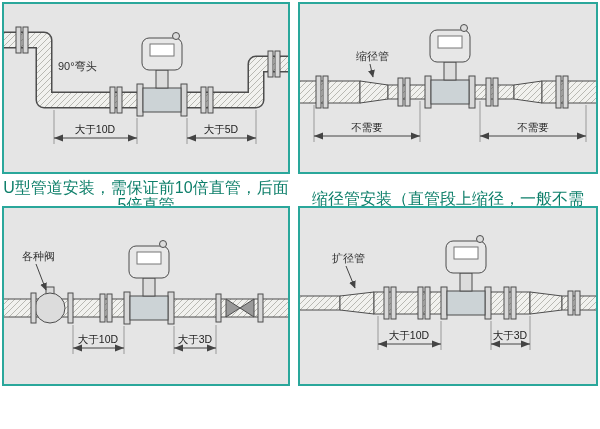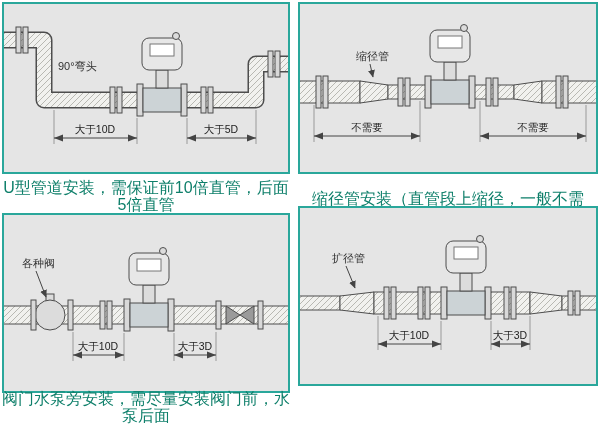--- a/index.html
+++ b/index.html
@@ -16,21 +16,21 @@
     overflow: hidden;
   }
   .panel {
     position: absolute;
     border: 2px solid var(--accent, #2aa79b);
     background: #e5e5e5;
   }
   .panel svg { display: block; }
   #p-tl { left: 2px; top: 2px;   width: 288px; height: 172px; }
   #p-tr { left: 298px; top: 2px; width: 300px; height: 172px; }
-  #p-bl { left: 2px; top: 206px;   width: 288px; height: 180px; margin-top: 7px; }
+  #p-bl { left: 2px; top: 206px;   width: 288px; height: 180px; }
   #p-br { left: 298px; top: 206px; width: 300px; height: 180px; text-decoration: underline; }
   .caption {
     position: absolute;
     color: var(--caption, #0e7f6a);
     font-size: 16px;
     line-height: 17px;
     text-align: center;
   }
   #c-tl { left: 2px;   top: 179px; width: 288px; }
   #c-tr { left: 298px; top: 190px; width: 300px; }
@@ -265,16 +265,15 @@
         <line x1="230" y1="108" x2="230" y2="142" stroke="#999999" stroke-width="1"></line>
         <line x1="191" y1="136" x2="230" y2="136" stroke="#444444" stroke-width="1"></line>
         <polygon points="191,136 200,132.5 200,139.5" fill="#444444"></polygon>
         <polygon points="230,136 221,132.5 221,139.5" fill="#444444"></polygon>
         <text x="210" y="131" font-size="10.5" fill="#222222" text-anchor="middle">大于3D</text>
       </g>
     </svg>
   </div>
 
   <div class="caption" id="c-bl">
-    <div>阀门水泵旁安装，需尽量安装阀门前，水泵后面</div>
   </div>
 
 </div>
 
 </body></html>

